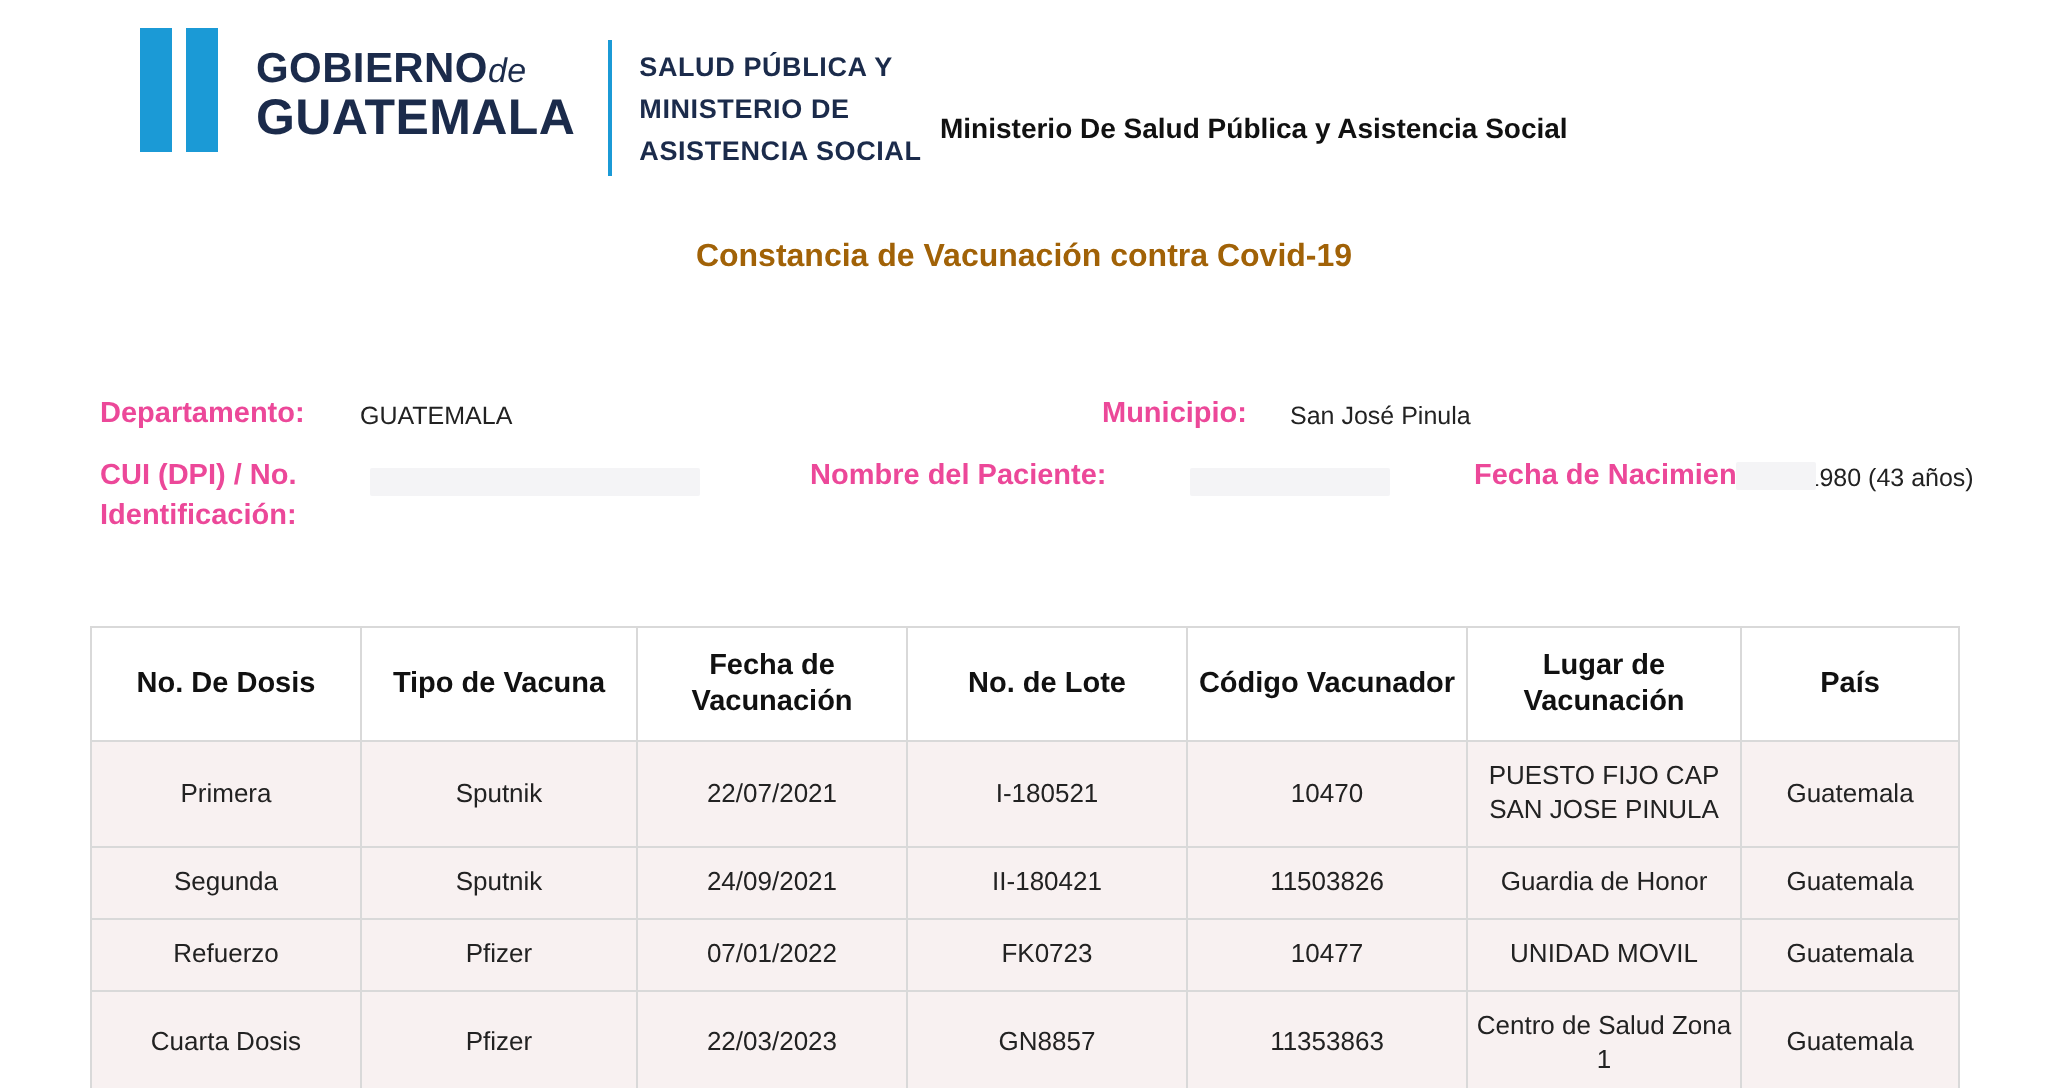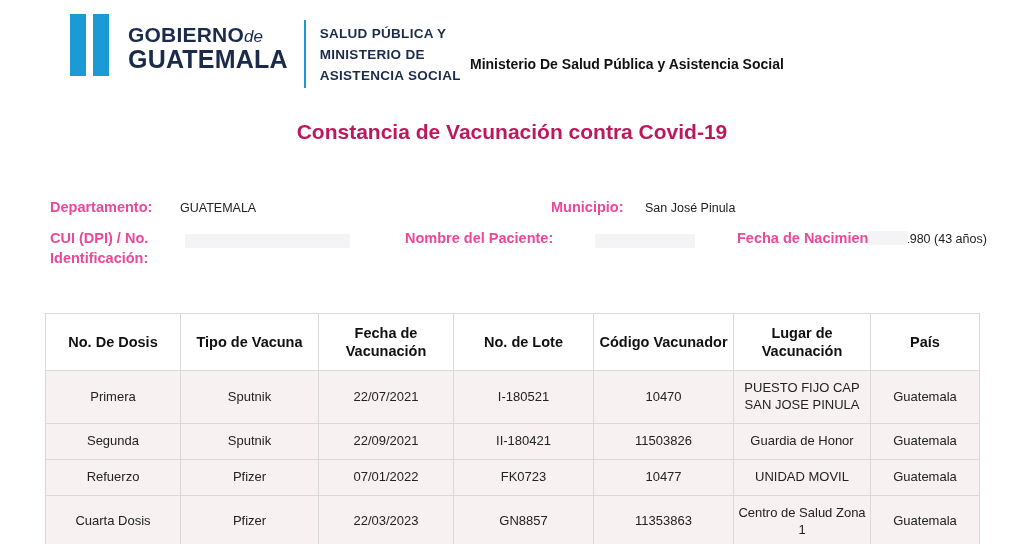--- a/index.html
+++ b/index.html
@@ -87,23 +87,23 @@
     white-space: nowrap;
   }
 
   
   .doc-title {
     position: absolute;
     top: 120px;
     left: 0;
     width: 1024px;
     text-align: center;
-    font-size: 21px;
-    font-weight: bold;
-    color: #be185d;
+    font-size: 16px;
+    font-weight: bold;
+    color: #a16207;
   }
 
   
   .field-label {
     position: absolute;
     font-size: 14.5px;
     font-weight: bold;
     color: #ec4899;
     line-height: 1.35;
   }
@@ -241,21 +241,21 @@
           <td>Sputnik</td>
           <td>22/07/2021</td>
           <td>I-180521</td>
           <td>10470</td>
           <td>PUESTO FIJO CAP SAN JOSE PINULA</td>
           <td>Guatemala</td>
         </tr>
         <tr>
           <td>Segunda</td>
           <td>Sputnik</td>
-          <td>22/09/2021</td>
+          <td>24/09/2021</td>
           <td>II-180421</td>
           <td>11503826</td>
           <td>Guardia de Honor</td>
           <td>Guatemala</td>
         </tr>
         <tr>
           <td>Refuerzo</td>
           <td>Pfizer</td>
           <td>07/01/2022</td>
           <td>FK0723</td>

